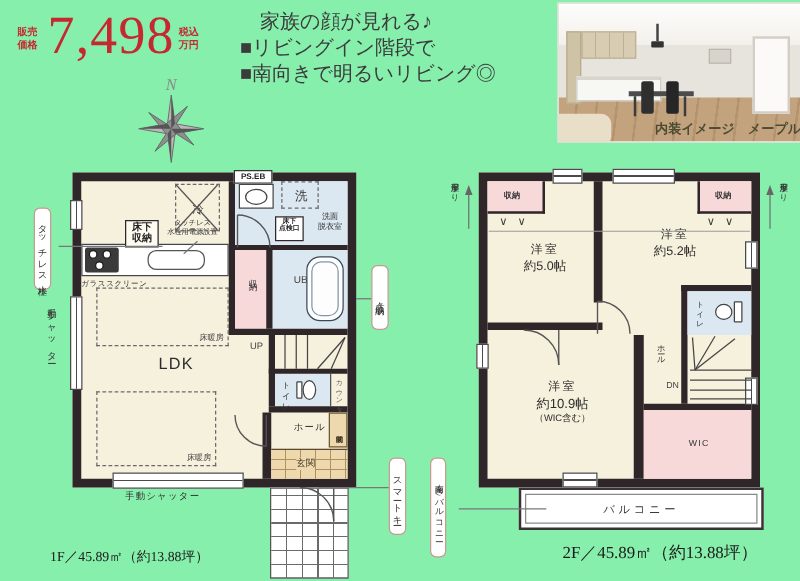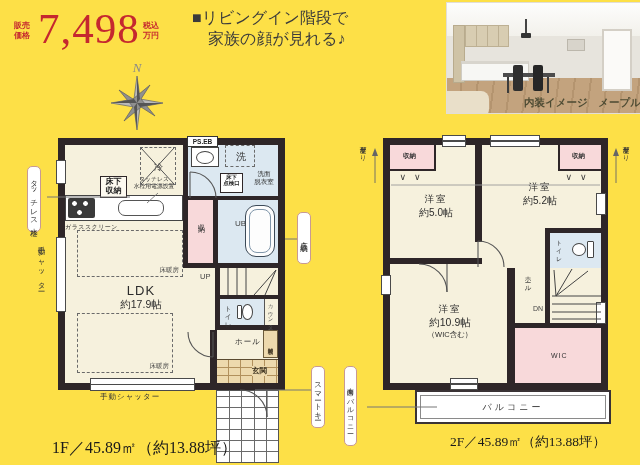--- a/index.html
+++ b/index.html
@@ -1,18 +1,18 @@
 <!DOCTYPE html>
 <html><head>
 <meta charset="utf-8">
 <style>
   *{margin:0;padding:0;box-sizing:border-box}
   html,body{background:#fff}
   body{font-family:"Liberation Sans","DejaVu Sans",sans-serif;color:#222}
-  #page{position:relative;width:640px;height:465px;background:#fde047;overflow:hidden}
+  #page{position:relative;width:640px;height:465px;background:#86efac;overflow:hidden}
   .abs{position:absolute}
   .serif{font-family:Liberation Serif, serif}
   .pre{white-space:pre-line}
   .v{writing-mode:vertical-rl;text-orientation:upright}
   .plan{position:absolute;background:#f6f1dd;border:7px solid #2e2628}
   .wall{position:absolute;background:#2e2628}
   .blue{background:#dce8f1}
   .pink{background:#f8d9da}
   .tan{background:#edd9ad}
   .room{position:absolute}
@@ -39,22 +39,23 @@
 
 <div id="page">
 
   <div class="abs price-small pre" style="left:14px;top:21px;">販売
 価格</div>
   <div class="abs serif" style="left:38px;top:4px;font-size:43px;color:#c5282f;letter-spacing:1px;">7,498</div>
   <div class="abs price-small pre" style="left:143px;top:21px;">税込
 万円</div>
 
   <div class="abs serif" style="left:192px;top:7px;font-size:16px;line-height:1.32;color:#3b3b3b;">
+    <div>　家族の顔が見れる♪</div>
     <div>■リビングイン階段で</div>
-    <div>　家族の顔が見れる♪</div>
+    <div>■南向きで明るいリビング◎</div>
   </div>
 
   <svg class="abs" style="left:106px;top:60px;" width="62" height="72" viewBox="0 0 62 72">
     <text x="31" y="12" text-anchor="middle" font-size="13" font-style="italic" fill="#8a8a8a" font-family="Liberation Serif, serif">N</text>
     <g transform="translate(31,43)">
       <polygon points="0,-27 3,-4 26,0 3,4 0,27 -3,4 -26,0 -3,-4" fill="#b9b9b9" stroke="#6d6d6d" stroke-width="0.8"></polygon>
       <polygon points="13,-18 4,-4 18,13 4,4 -13,18 -4,4 -18,-13 -4,-4" fill="#8f8f8f" stroke="#5d5d5d" stroke-width="0.7"></polygon>
       <polygon points="0,-27 3,-4 0,0" fill="#555"></polygon>
       <polygon points="26,0 3,4 0,0" fill="#555"></polygon>
       <polygon points="0,27 -3,4 0,0" fill="#555"></polygon>
@@ -138,33 +139,32 @@
     <div class="lbl" style="left:135px;top:127px;font-size:7.5px;color:#444;">UP</div>
     <div class="abs v" style="left:158px;top:156px;font-size:6.5px;color:#333;letter-spacing:1px;">トイレ</div>
     <div class="abs" style="left:172px;top:158px;width:16px;height:18px;">
       <div class="abs" style="left:0;top:2px;width:5px;height:14px;background:#fff;border:1px solid #444;border-radius:1px;"></div>
       <div class="abs" style="left:5px;top:1px;width:11px;height:16px;background:#fff;border:1px solid #444;border-radius:50%;"></div>
     </div>
     <div class="abs v" style="left:203px;top:155px;font-size:5.5px;color:#555;letter-spacing:0.5px;">カウンター</div>
     <div class="lbl" style="left:170px;top:192px;font-size:7.5px;letter-spacing:1px;">ホール</div>
     <div class="abs tan v" style="left:198px;top:185px;width:15px;height:28px;border:1px solid #6b5a3a;font-size:5.5px;line-height:13px;text-align:center;color:#3a2f1d;">玄関収納</div>
     <div class="abs genkan-grid" style="left:152px;top:214px;width:61px;height:24px;">
-      <span class="abs" style="left:35px;top:6px;font-size:7.5px;background:#edd9ad;color:#3a2f1d;font-weight:bold;">玄関</span>
+      <span class="abs" style="left:20px;top:6px;font-size:7.5px;background:#edd9ad;color:#3a2f1d;">玄関</span>
     </div>
 
     <div class="dash" style="left:12px;top:85px;width:106px;height:47px;border-width:1px;">
       <span class="abs" style="right:3px;bottom:1px;font-size:6.5px;color:#444;">床暖房</span>
     </div>
     <div class="dash" style="left:12px;top:168px;width:96px;height:60px;border-width:1px;">
       <span class="abs" style="right:3px;bottom:1px;font-size:6.5px;color:#444;">床暖房</span>
     </div>
 
     <div class="abs roomname" style="left:20px;top:138px;width:112px;">
       <div style="font-size:13px;letter-spacing:1px;">LDK</div>
-      <div style="font-size:10.5px;">約17.9帖</div>
     </div>
 
     <div class="winH" style="left:25px;top:233px;width:105px;height:13px;"></div>
     <div class="winV" style="left:-9px;top:92px;width:10px;height:75px;"></div>
     <div class="winV" style="left:-9px;top:15px;width:10px;height:24px;"></div>
   </div>
 
   <div class="porch" style="left:216px;top:390px;width:63px;height:73px;"></div>
 
   <div class="plan" style="left:383px;top:138px;width:225px;height:252px;">
@@ -272,16 +272,16 @@
 
   <div class="callout" style="left:27px;top:166px;height:66px;">タッチレス水栓</div>
   <div class="abs v" style="left:36px;top:240px;font-size:7.5px;letter-spacing:2px;color:#333;">手動シャッター</div>
   <div class="abs" style="left:100px;top:392px;font-size:7.5px;letter-spacing:1px;color:#333;">手動シャッター</div>
   <div class="callout" style="left:297px;top:212px;height:52px;">広々収納</div>
   <div class="callout" style="left:311px;top:366px;height:62px;">スマートキー</div>
   <div class="callout" style="left:344px;top:366px;height:80px;font-size:7px;">南向きバルコニー</div>
   <div class="abs v" style="left:358px;top:141px;font-size:6.5px;color:#333;letter-spacing:0.5px;">母屋下がり</div>
   <div class="abs v" style="left:621px;top:141px;font-size:6.5px;color:#333;letter-spacing:0.5px;">母屋下がり</div>
 
-  <div class="abs serif" style="left:52px;top:438px;font-size:16px;color:#1a1a1a;">1F／45.89㎡（約13.88坪）</div>
+  <div class="abs serif" style="left:40px;top:438px;font-size:11px;color:#1a1a1a;">1F／45.89㎡（約13.88坪）</div>
   <div class="abs serif" style="left:450px;top:433px;font-size:13.5px;color:#1a1a1a;">2F／45.89㎡（約13.88坪）</div>
 
 </div>
 
 </body></html>

